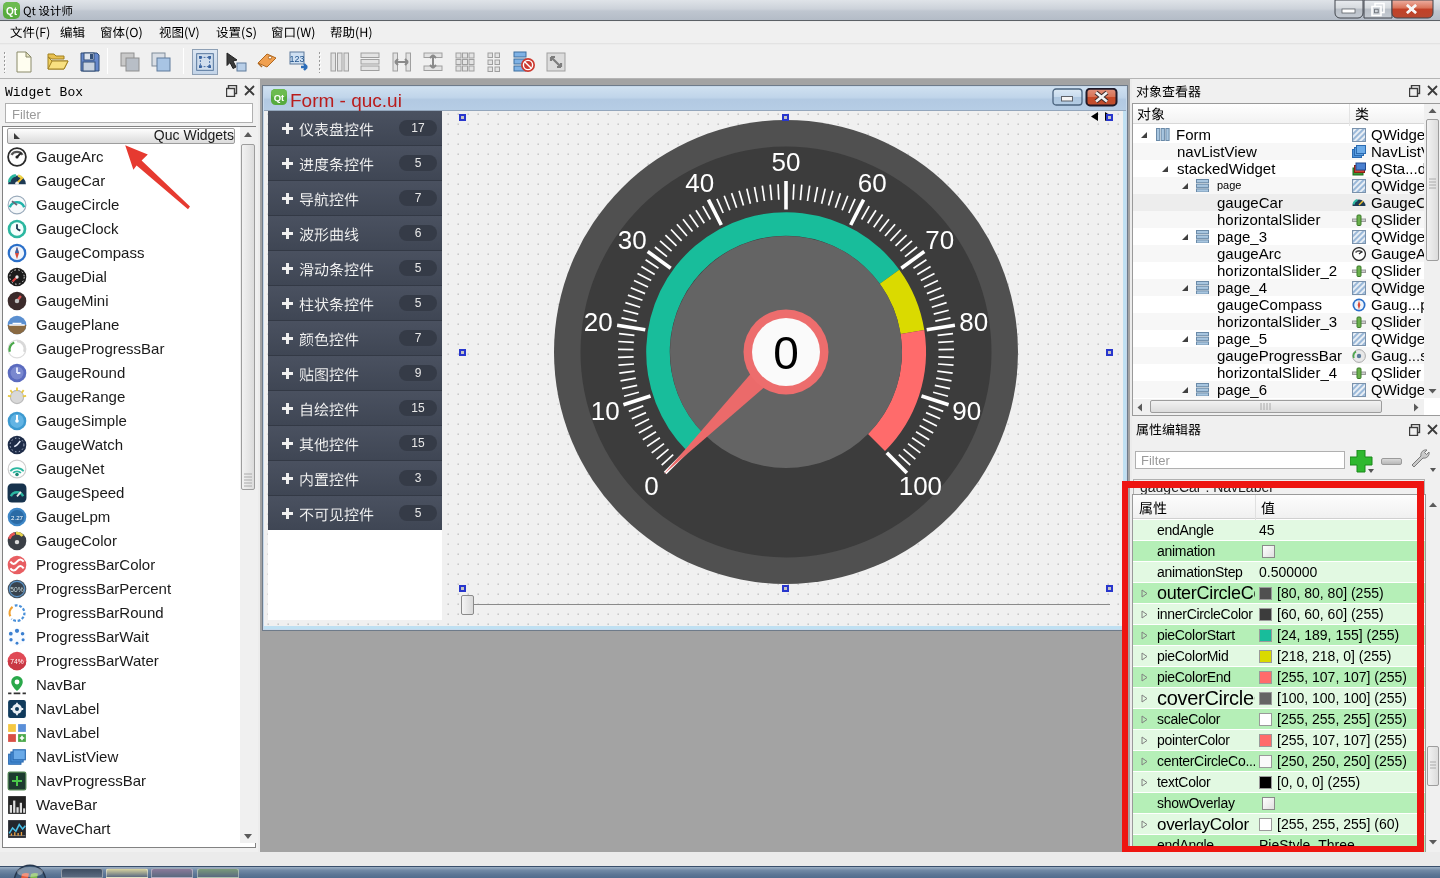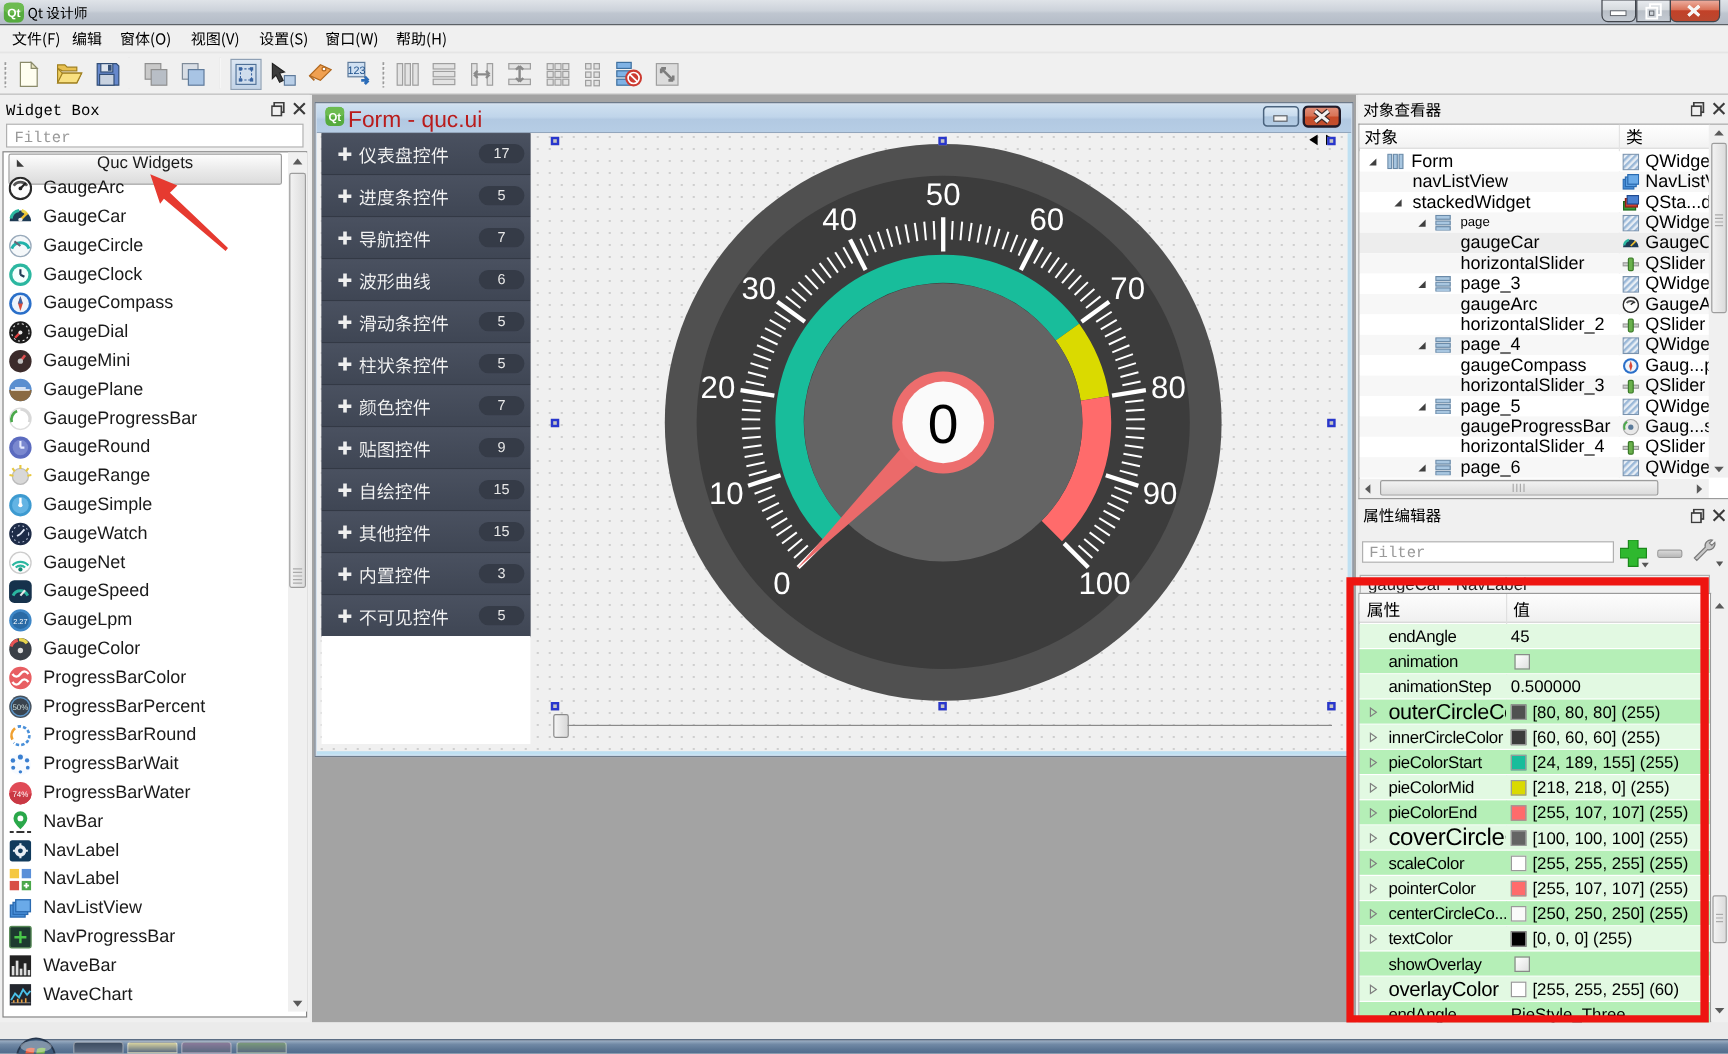--- a/index.html
+++ b/index.html
@@ -1,28 +1,28 @@
 <!DOCTYPE html>
 <html><head><meta charset="utf-8">
 <style>
 *{margin:0;padding:0;box-sizing:border-box}
 html,body{width:1440px;height:878px;overflow:hidden;font-family:"Liberation Sans",sans-serif;background:#ececec}
 .abs{position:absolute}
-.mono{font-family:Liberation Mono, monospace}
+.mono{font-family:Liberation Sans, sans-serif}
 #titlebar{position:absolute;left:0;top:0;width:1440px;height:21px;background:linear-gradient(180deg,#dfe3e8 0%,#ccd2da 45%,#bfc6d0 55%,#b4bcc7 100%);border-bottom:1px solid #5c6166}
 #menubar{position:absolute;left:0;top:22px;width:1440px;height:22px;background:#f0f0f0;border-bottom:1px solid #e3e3e3}
 #toolbar{position:absolute;left:0;top:45px;width:1440px;height:34px;background:#f0f0f0;border-bottom:1px solid #b4b4b4}
 .tbtn{position:absolute;top:49px;width:26px;height:26px}
 .tsep{position:absolute;top:48px;width:1px;height:26px;background:#c8c8c8;border-right:1px solid #fff}
 .thandle{position:absolute;top:51px;width:3px;height:22px;background-image:radial-gradient(circle 1px,#9a9a9a 90%,transparent),radial-gradient(circle 1px,#fdfdfd 90%,transparent);background-size:3px 4px;background-position:0 0,1px 1px;background-repeat:repeat-y}
 #ldock{position:absolute;left:0;top:79px;width:258px;height:773px;background:#f0f0f0}
 .docktitle{position:absolute;font-family:"Liberation Mono",monospace;font-size:13px;color:#000}
 #wb-filter{position:absolute;left:5px;top:24px;width:248px;height:20px;background:#fff;border:1px solid #b0b0b0}
 #wb-list{position:absolute;left:2px;top:47px;width:254px;height:722px;background:#fff;border:1px solid #828282}
-#quc-hdr{position:absolute;width:228px;height:26px;background:linear-gradient(180deg,#fdfdfd,#e8e8e8 60%,#dcdcdc);border:1px solid #9d9d9d;border-radius:2px;text-align:center;font-size:14px;color:#1a1a1a;line-height:13px}
+#quc-hdr{position:absolute;width:228px;height:16px;background:linear-gradient(180deg,#fdfdfd,#e8e8e8 60%,#dcdcdc);border:1px solid #9d9d9d;border-radius:2px;text-align:right;font-size:14px;color:#1a1a1a;line-height:13px}
 .wli{position:absolute;left:0;width:236px;height:24px;font-size:15px;color:#1a1a1a;line-height:24px}
 .wli svg.ic{position:absolute;left:4px;top:2px}
 .wli .lbl{position:absolute;left:33px;top:0}
 .sb{position:absolute;background:#f0f0f0}
 .sbthumb{position:absolute;background:linear-gradient(90deg,#f2f2f2,#dcdcdc);border:1px solid #9d9d9d;border-radius:2px}
 .sbthumbh{position:absolute;background:linear-gradient(180deg,#f2f2f2,#dcdcdc);border:1px solid #9d9d9d;border-radius:2px}
 #mdi{position:absolute;left:260px;top:79px;width:870px;height:773px;background:#a3a3a3}
 #form-win{position:absolute;left:2px;top:6px;width:866px;height:546px;background:#f0f0f0;border:1px solid #6e7b8a;box-shadow:0 0 0 1px #c6d8ea inset}
 #form-title{position:absolute;left:1px;top:1px;width:862px;height:24px;background:linear-gradient(180deg,#cfe0f0 0%,#c0d5ea 45%,#b2c9e2 55%,#b6cde5 100%);border-bottom:1px solid #93a6bc}
 #form-canvas{position:absolute;left:1px;top:25px;width:862px;height:518px;background:#f0f0f0;border-right:3px solid #bfe0f2;border-bottom:3px solid #bfe0f2}

